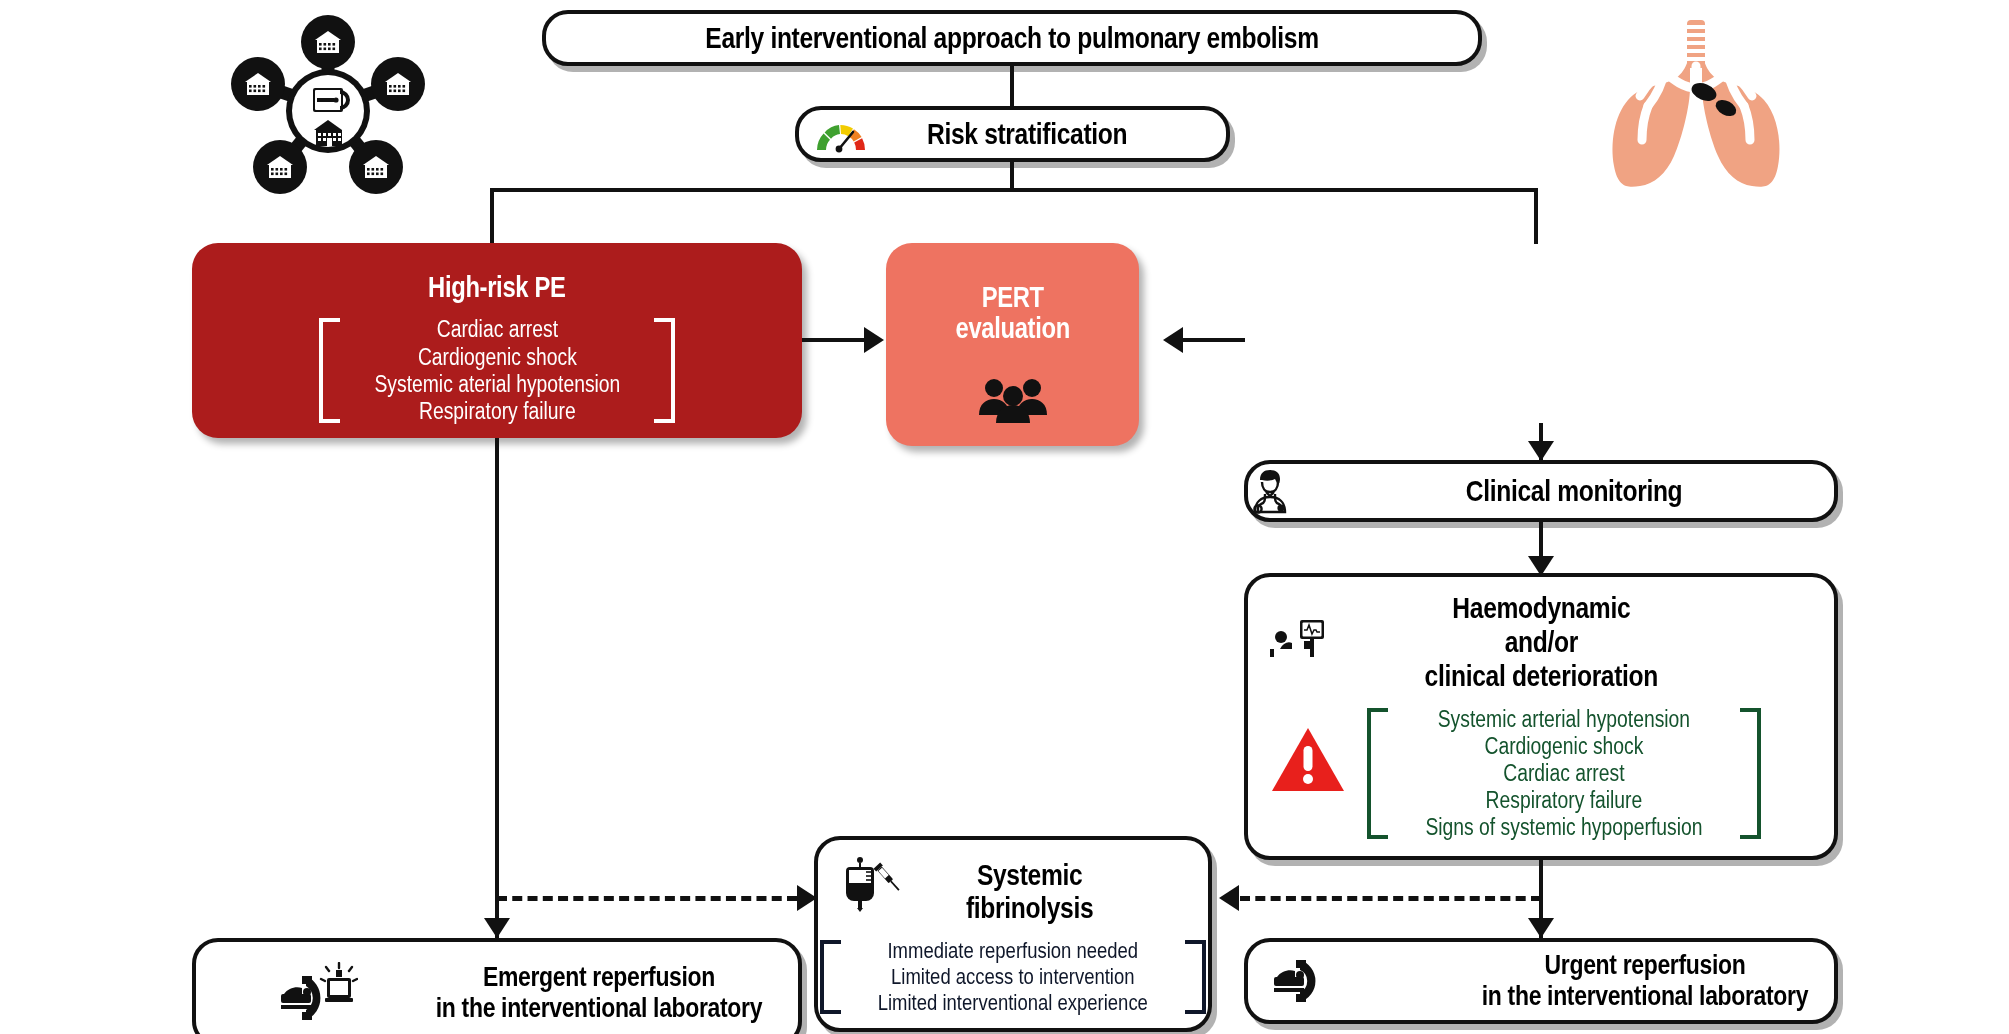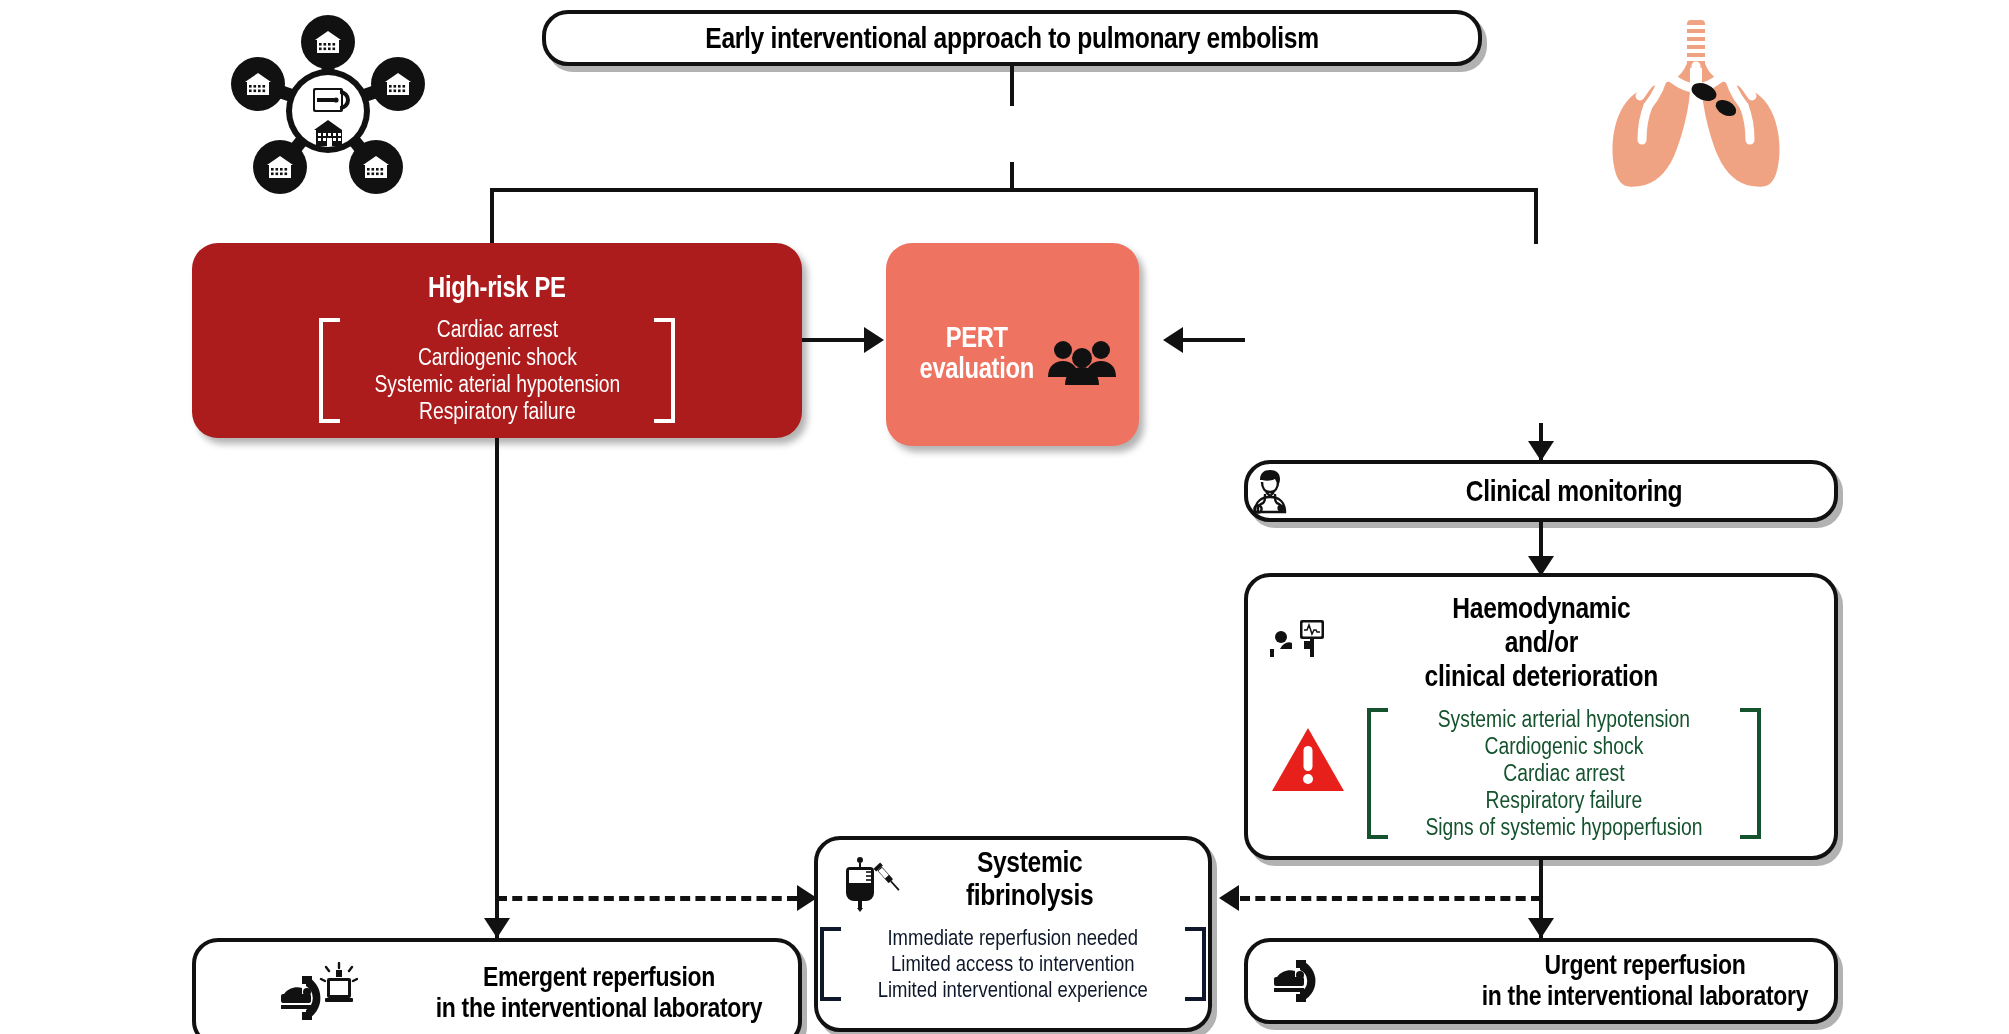--- a/index.html
+++ b/index.html
@@ -222,20 +222,32 @@
       <ellipse cx="128" cy="94" rx="11" ry="7" transform="rotate(28 128 94)"></ellipse>
     </g>
   </svg>
 
   <div class="box" style="left:542px; top:10px; width:940px; height:56px;">
     <div class="ttl" style="font-size:30px;">Early interventional approach to pulmonary embolism</div>
   </div>
 
   <div class="ln vln" style="left:1010px; top:66px; width:4px; height:40px;"></div>
 
+  <div class="box" style="left:795px; top:106px; width:435px; height:56px; justify-content:flex-start; padding-left:14px;">
+    <svg style="width:56px; height:40px; flex:none;" viewBox="0 0 56 40">
+      <path d="M4 36 A24 24 0 0 1 10.6 19.4 L17 25.8 A15 15 0 0 0 13 36 Z" fill="#3FA02F"></path>
+      <path d="M11.6 18.4 A24 24 0 0 1 26 11.1 L27 20.1 A15 15 0 0 0 18 24.7 Z" fill="#3FA02F"></path>
+      <path d="M27.3 11 A24 24 0 0 1 40 14.5 L35.3 22.2 A15 15 0 0 0 28 20 Z" fill="#F2CC00"></path>
+      <path d="M41 15.2 A24 24 0 0 1 48.6 23 L40.6 27.4 A15 15 0 0 0 36 22.6 Z" fill="#F08122"></path>
+      <path d="M49.1 24.2 A24 24 0 0 1 52 36 L43 36 A15 15 0 0 0 41.2 28.4 Z" fill="#E02717"></path>
+      <line x1="26" y1="35" x2="40" y2="18" stroke="#111" stroke-width="2.6" stroke-linecap="round"></line>
+      <circle cx="26" cy="35" r="3.4" fill="#111"></circle>
+    </svg>
+    <div class="ttl" style="font-size:30px; margin-left:36px;">Risk stratification</div>
+  </div>
 
   <div class="ln vln" style="left:1010px; top:162px; width:4px; height:28px;"></div>
   <div class="ln hln" style="left:490px; top:188px; width:1048px; height:4px;"></div>
   <div class="ln vln" style="left:490px; top:188px; width:4px; height:56px;"></div>
   <div class="ln vln" style="left:1534px; top:188px; width:4px; height:56px;"></div>
 
   <div class="box colored" style="left:192px; top:243px; width:610px; height:195px; background:#AC1C1C; flex-direction:column; color:#fff;">
     <div class="ttl" style="font-size:29px; margin-top:16px;">High-risk PE</div>
     <div style="margin-top:14px;">
       <div class="brk" style="color:#fff;">
@@ -245,21 +257,21 @@
           <div>Systemic aterial hypotension</div>
           <div>Respiratory failure</div>
         </div>
       </div>
     </div>
   </div>
 
   <div class="ln hln" style="left:802px; top:338px; width:62px; height:4px;"></div>
   <div class="arrow arr-right" style="left:864px; top:327px;"></div>
 
-  <div class="box colored" style="left:886px; top:243px; width:253px; height:203px; background:#EE7361; flex-direction:row; color:#fff;">
+  <div class="box colored" style="left:886px; top:243px; width:253px; height:203px; background:#EE7361; flex-direction:column; color:#fff;">
     <div class="ttl" style="font-size:29px; margin-top:16px;">
       <div>PERT</div>
       <div>evaluation</div>
     </div>
     <svg style="width:72px; height:50px; margin-top:30px;" viewBox="0 0 72 50">
       <g fill="#111">
         <circle cx="17" cy="15" r="9"></circle>
         <path d="M2 42 c0 -11 7 -16 15 -16 c8 0 15 5 15 16 z"></path>
         <circle cx="55" cy="15" r="9"></circle>
         <path d="M40 42 c0 -11 7 -16 15 -16 c8 0 15 5 15 16 z"></path>
@@ -363,21 +375,21 @@
         <path d="M20 56 l-3 -4 l6 0 z"></path>
       </g>
       <g fill="#111" transform="rotate(-42 50 22)">
         <rect x="44" y="4" width="9" height="4"></rect>
         <rect x="45.5" y="8" width="6" height="17" rx="1"></rect>
         <rect x="46" y="9" width="5" height="10" fill="#fff"></rect>
         <rect x="47.6" y="25" width="1.8" height="12"></rect>
       </g>
     </svg>
 
-    <div style="width:100%; display:flex; flex-direction:column; align-items:center; padding-top:5px;">
+    <div style="width:100%; display:flex; flex-direction:column; align-items:center; padding-top:18px;">
       <div class="ttl" style="font-size:30px; line-height:1.1; margin-left:34px;">
         <div>Systemic</div>
         <div>fibrinolysis</div>
       </div>
       <div style="margin-top:14px;">
         <div class="brk" style="color:#0f172a;">
           <div class="sub" style="font-size:22px;">
             <div>Immediate reperfusion needed</div>
             <div>Limited access to intervention</div>
             <div>Limited interventional experience</div>

